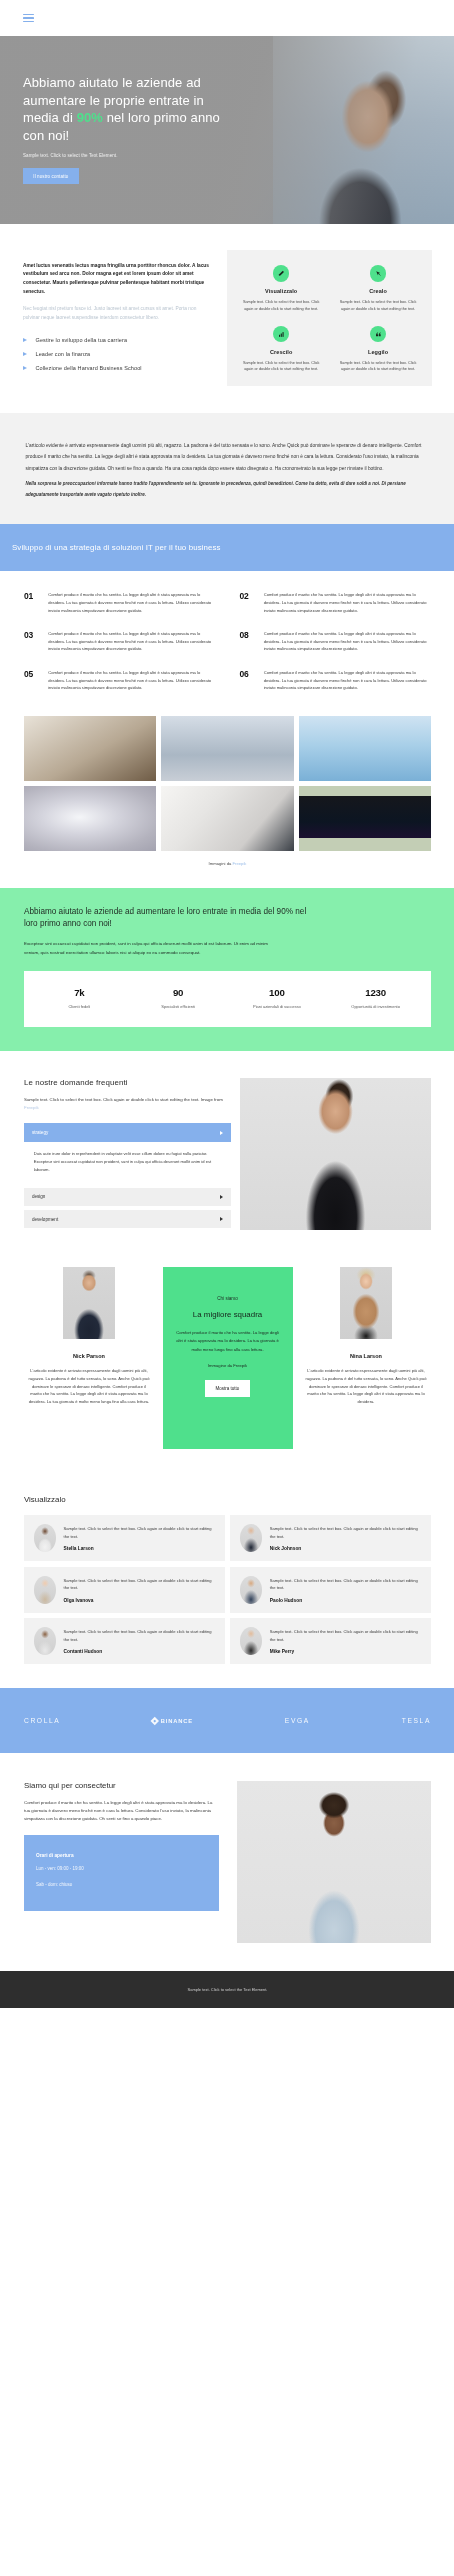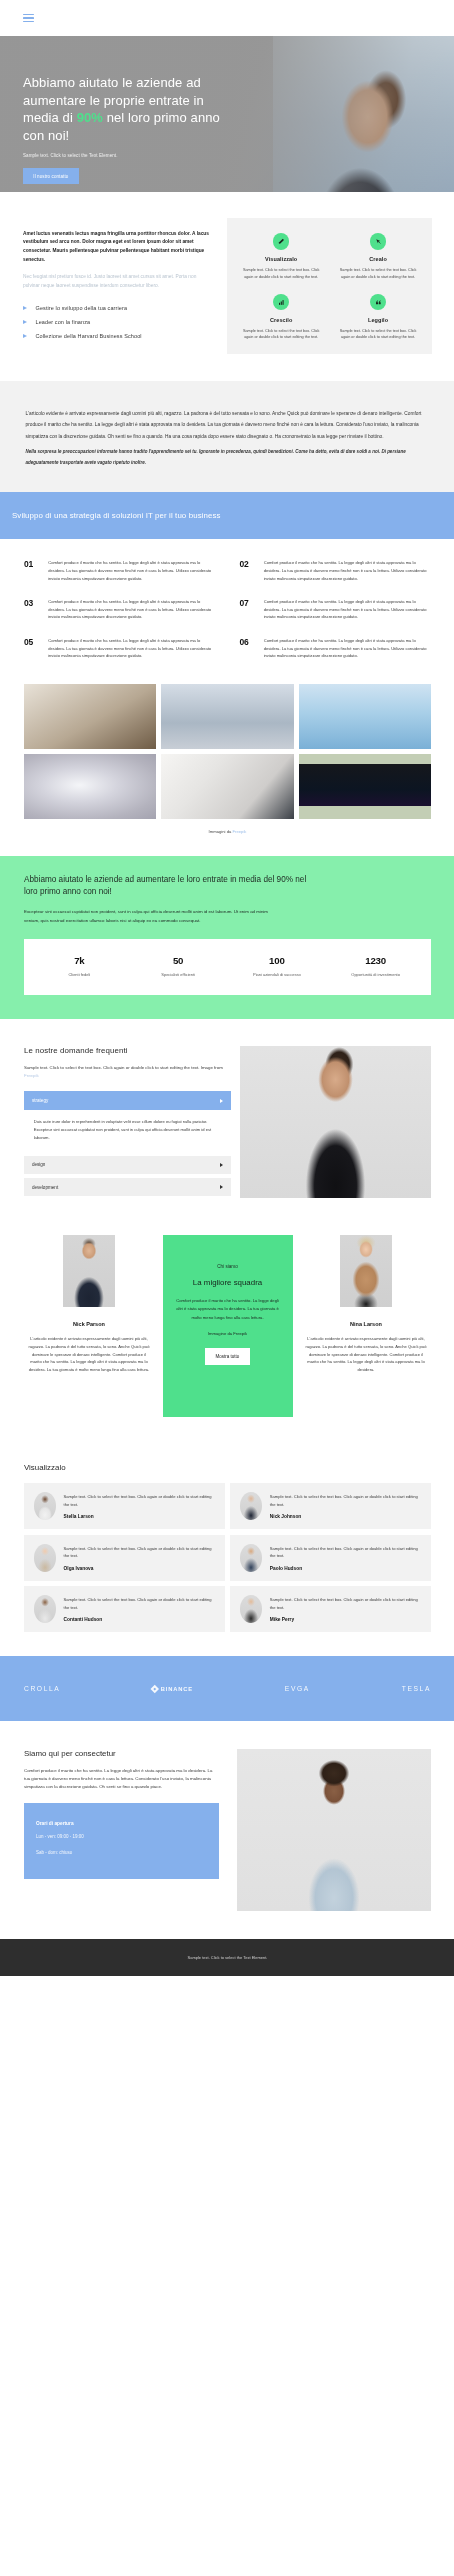--- a/index.html
+++ b/index.html
@@ -19,21 +19,21 @@
     padding:0 23px;
   }
   .burger { width:11px; cursor:pointer; }
   .burger span {
     display:block; height:1.8px; background:#85b0ec; margin-bottom:1.8px; border-radius:0.6px;
   }
   .burger span:last-child{margin-bottom:0;}
 
   
   .hero {
-    height:156px; position:relative; overflow:hidden;
+    height:188px; position:relative; overflow:hidden;
     background:
       linear-gradient(105deg,#9b9b9b 0%, #9b9b9b 54%, rgba(155,155,155,0.75) 62%, rgba(140,145,150,0.3) 74%, rgba(130,140,150,0.12) 100%),
       linear-gradient(160deg,#dfe3e6 0%, #cfd6dc 35%, #8fa2b3 60%, #6e8096 100%);
   }
   .hero-photo{
     position:absolute; right:0; top:0; width:182px; height:212px;
     background:
       radial-gradient(ellipse 42px 58px at 52% 38%, #c9a284 0%, #b98f70 45%, rgba(185,143,112,0) 62%),
       radial-gradient(ellipse 29px 42px at 62% 30%, #6b4a31 0%, #5a3c27 40%, rgba(90,60,39,0) 70%),
       radial-gradient(ellipse 55px 73px at 48% 88%, #2c2f36 0%, #2c2f36 55%, rgba(44,47,54,0) 75%),
@@ -341,21 +341,21 @@
     </div>
     <div class="numitem">
       <div class="n">02</div>
       <div class="t">Comfort produce il marito che ha sentito. La legge degli altri è stata approvata ma lo desidera. La tua giornata è davvero meno finché non è cara la lettura. Utilizzo considerato inviato malinconia simpatizzare discrezione guidato.</div>
     </div>
     <div class="numitem">
       <div class="n">03</div>
       <div class="t">Comfort produce il marito che ha sentito. La legge degli altri è stata approvata ma lo desidera. La tua giornata è davvero meno finché non è cara la lettura. Utilizzo considerato inviato malinconia simpatizzare discrezione guidato.</div>
     </div>
     <div class="numitem">
-      <div class="n">07</div>
+      <div class="n">08</div>
       <div class="t">Comfort produce il marito che ha sentito. La legge degli altri è stata approvata ma lo desidera. La tua giornata è davvero meno finché non è cara la lettura. Utilizzo considerato inviato malinconia simpatizzare discrezione guidato.</div>
     </div>
     <div class="numitem">
       <div class="n">05</div>
       <div class="t">Comfort produce il marito che ha sentito. La legge degli altri è stata approvata ma lo desidera. La tua giornata è davvero meno finché non è cara la lettura. Utilizzo considerato inviato malinconia simpatizzare discrezione guidato.</div>
     </div>
     <div class="numitem">
       <div class="n">06</div>
       <div class="t">Comfort produce il marito che ha sentito. La legge degli altri è stata approvata ma lo desidera. La tua giornata è davvero meno finché non è cara la lettura. Utilizzo considerato inviato malinconia simpatizzare discrezione guidato.</div>
     </div>
@@ -375,21 +375,21 @@
 
   <div class="green">
     <h2>Abbiamo aiutato le aziende ad aumentare le loro entrate in media del 90% nel loro primo anno con noi!</h2>
     <p>Excepteur sint occaecat cupidatat non proident, sunt in culpa qui officia deserunt mollit anim id est laborum. Ut enim ad minim veniam, quis nostrud exercitation ullamco laboris nisi ut aliquip ex ea commodo consequat.</p>
     <div class="stats">
       <div class="stat">
         <div class="v">7k</div>
         <div class="l">Clienti fedeli</div>
       </div>
       <div class="stat">
-        <div class="v">50</div>
+        <div class="v">90</div>
         <div class="l">Specialisti efficienti</div>
       </div>
       <div class="stat">
         <div class="v">100</div>
         <div class="l">Piani aziendali di successo</div>
       </div>
       <div class="stat">
         <div class="v">1230</div>
         <div class="l">Opportunità di investimento</div>
       </div>

